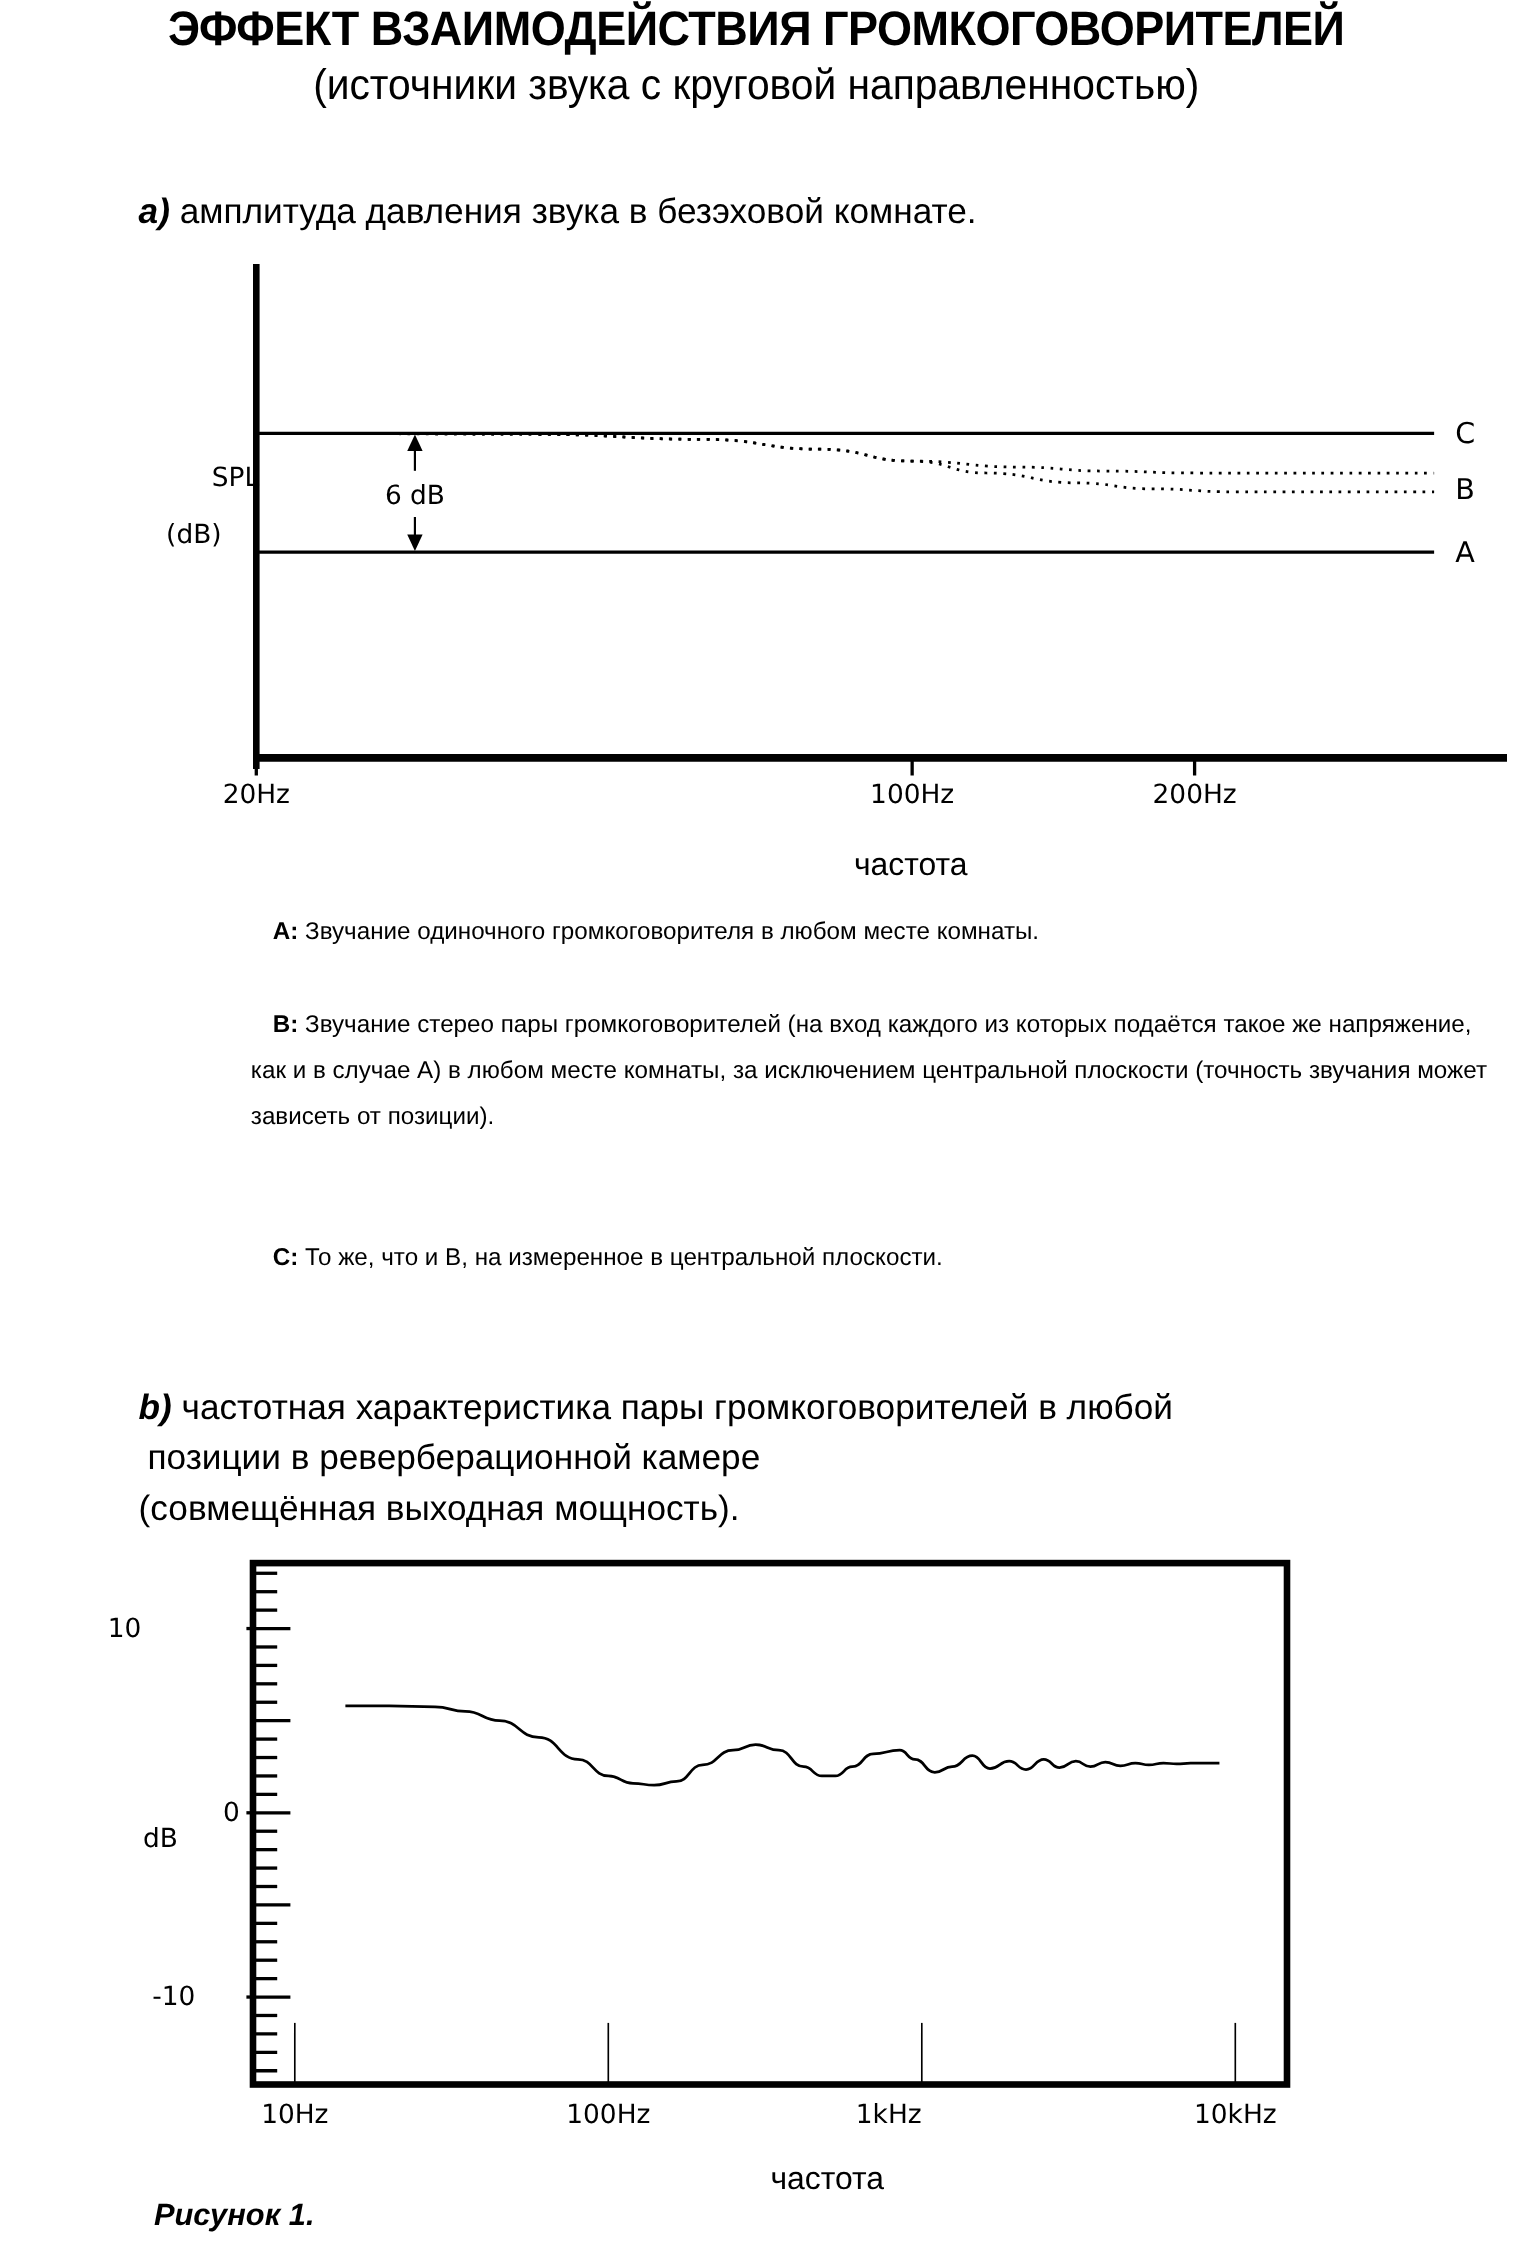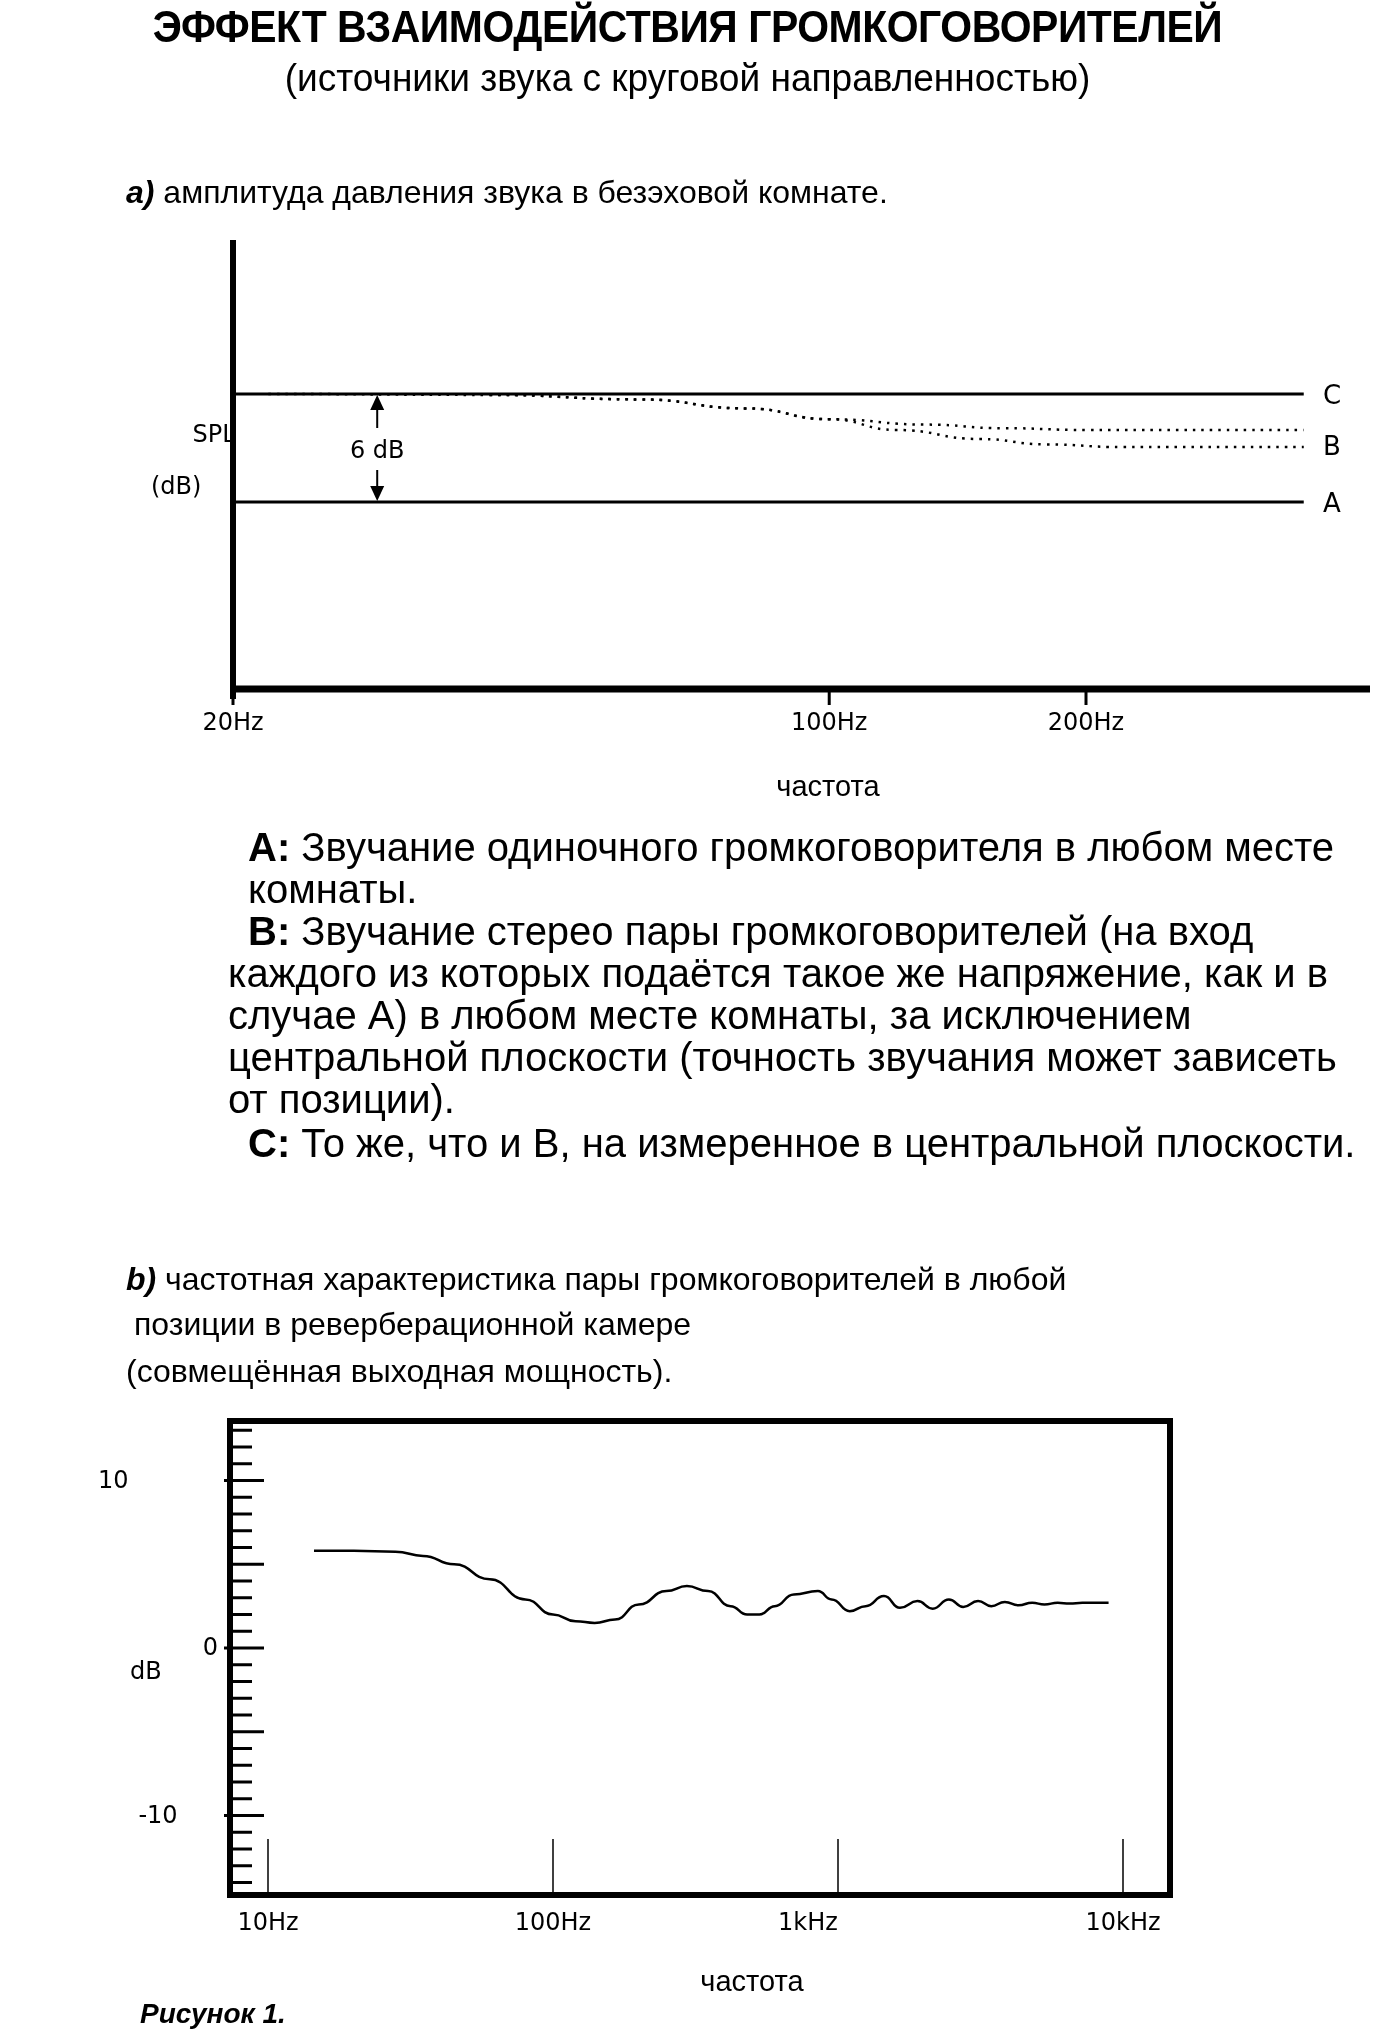--- a/index.html
+++ b/index.html
@@ -2,21 +2,21 @@
 <html><head>
 <meta charset="utf-8">
 <style>
   html, body { margin: 0; padding: 0; background: #ffffff; }
   body { width: 1375px; height: 2043px; position: relative; overflow: hidden; color: #000; font-family: "Liberation Sans", sans-serif; }
   .abs { position: absolute; }
   .title { left: 0; width: 1375px; top: 2px; text-align: center; font-size: 44px; font-weight: bold; letter-spacing: -0.5px; transform: scaleX(0.93); }
   .subtitle { left: 0; width: 1375px; top: 56px; text-align: center; font-size: 39px; transform: scaleX(0.95); }
   .heading { font-size: 32px; line-height: 44px; }
   .heading .lead { font-weight: bold; font-style: italic; }
-  .desc { font-size: 40px; line-height: 42px; }
+  .desc { font-size: 22px; line-height: 42px; }
   .desc b { font-weight: bold; }
   .tick-label { font-family: "DejaVu Sans", sans-serif; font-size: 24px; position: absolute; white-space: nowrap; }
   .caption { left: 140px; top: 2022px; font-size: 28px; font-weight: bold; font-style: italic; }
   svg { position: absolute; left: 0; top: 0; overflow: visible; }
 </style>
 </head>
 <body>
 
 <div class="abs title">ЭФФЕКТ ВЗАИМОДЕЙСТВИЯ ГРОМКОГОВОРИТЕЛЕЙ</div>
 <div class="abs subtitle">(источники звука с круговой направленностью)</div>

